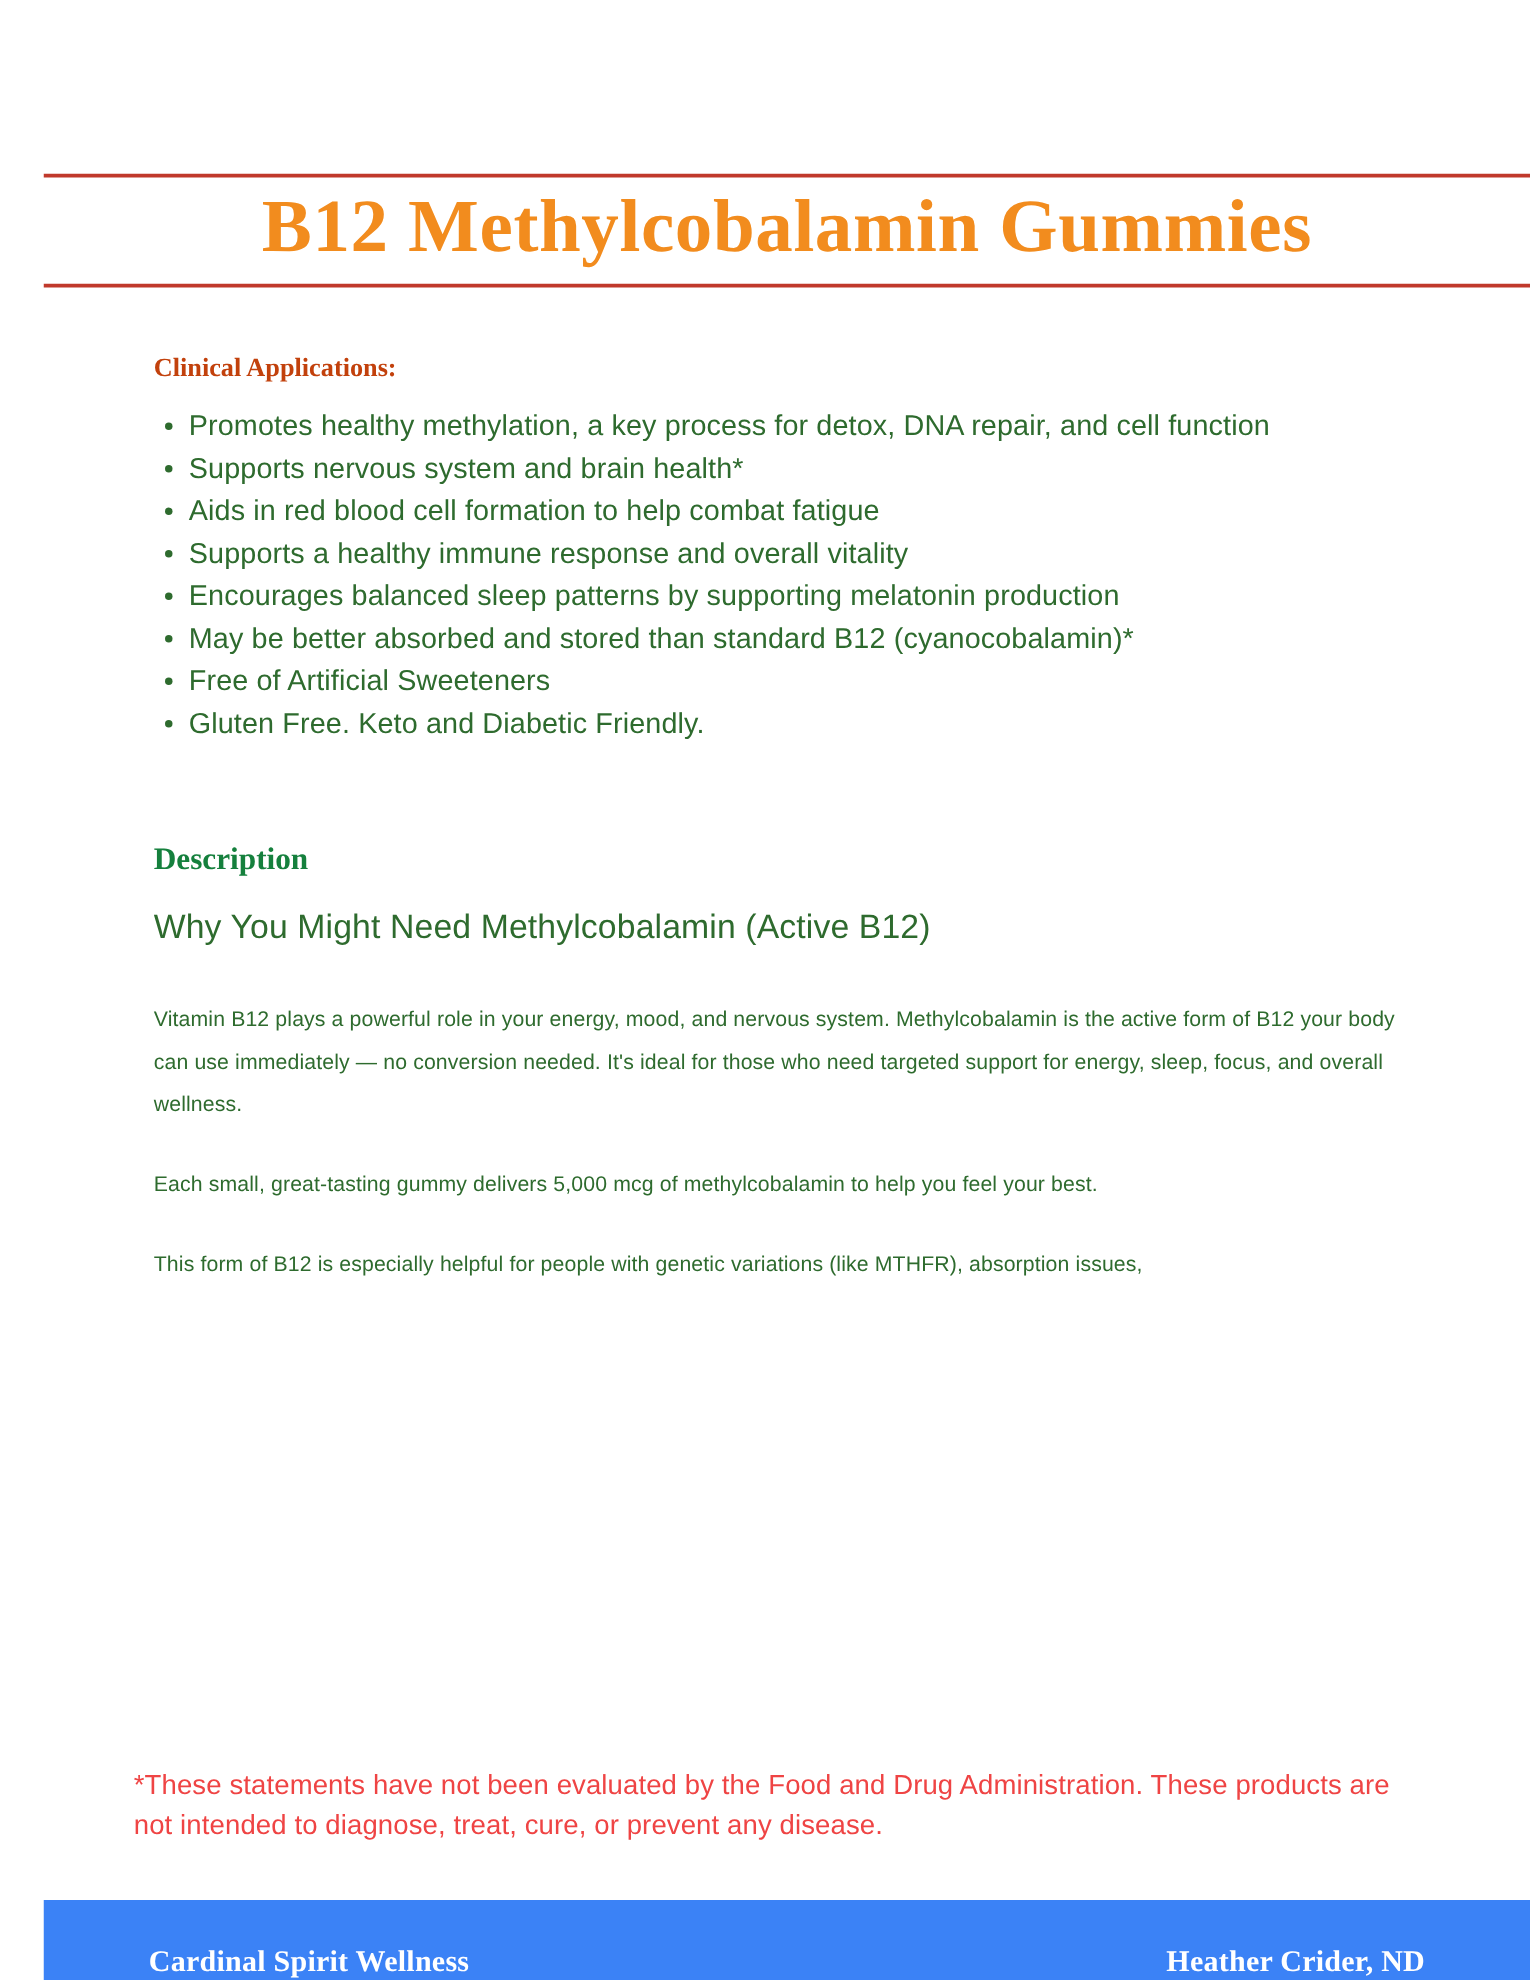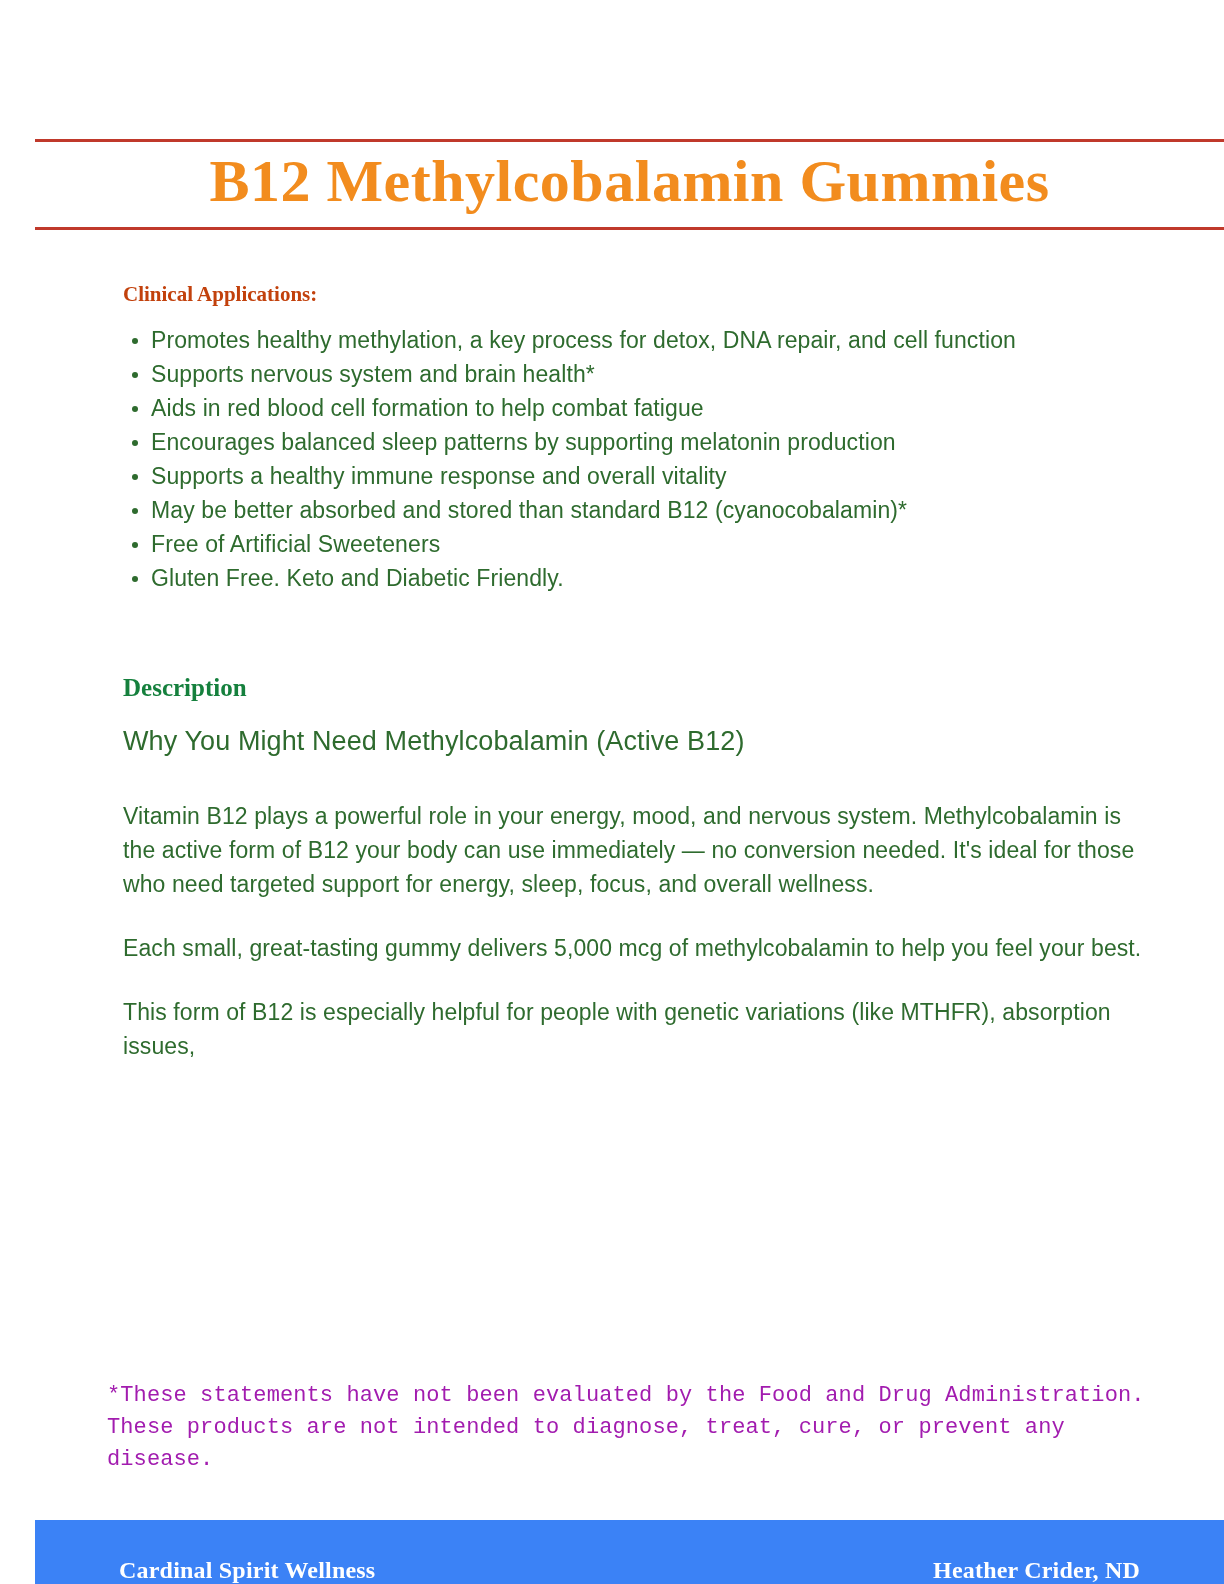--- a/index.html
+++ b/index.html
@@ -108,42 +108,41 @@
 
   .desc-sub {
     font-size: 27px;
     color: #2e6b2e;
     margin: 22px 0 0 0;
     line-height: 1.25;
     letter-spacing: 0.1px;
   }
 
   .para {
-    font-size: 23px;
+    font-size: 17px;
     color: #2e6b2e;
     line-height: 34px;
     margin: 30px 0 0 0;
     letter-spacing: 0.1px;
   }
   .para.first { margin-top: 40px; }
 
   
   .spacer {
     flex: 1 1 auto;
     min-height: 10px;
   }
 
   .disclaimer {
     font-size: 22px;
-    color: #a21caf;
+    color: #ef4444;
     line-height: 32px;
     padding: 0 78px 0 72px;
     letter-spacing: 0.1px;
     margin-bottom: 44px;
-    font-family: Liberation Mono, monospace;
   }
 
   
   .footer {
     height: 64px;
     background: #3b82f6;
     display: flex;
     align-items: flex-end;
     justify-content: space-between;
     padding: 0 84px;
@@ -172,22 +171,22 @@
 
 
   <div class="content">
 
     <h3 class="sub-head">Clinical Applications:</h3>
 
     <ul class="bullets">
       <li>Promotes healthy methylation, a key process for detox, DNA repair, and cell function</li>
       <li>Supports nervous system and brain health*</li>
       <li>Aids in red blood cell formation to help combat fatigue</li>
+      <li>Supports a healthy immune response and overall vitality</li>
       <li>Encourages balanced sleep patterns by supporting melatonin production</li>
-      <li>Supports a healthy immune response and overall vitality</li>
       <li>May be better absorbed and stored than standard B12 (cyanocobalamin)*</li>
       <li>Free of Artificial Sweeteners</li>
       <li>Gluten Free.  Keto and Diabetic Friendly.</li>
     </ul>
 
     <h3 class="desc-head">Description</h3>
 
     <p class="desc-sub">Why You Might Need Methylcobalamin (Active B12)</p>
 
     <p class="para first">Vitamin B12 plays a powerful role in your energy, mood, and nervous system. Methylcobalamin is the active form of B12 your body can use immediately — no conversion needed. It's ideal for those who need targeted support for energy, sleep, focus, and overall wellness.</p>

